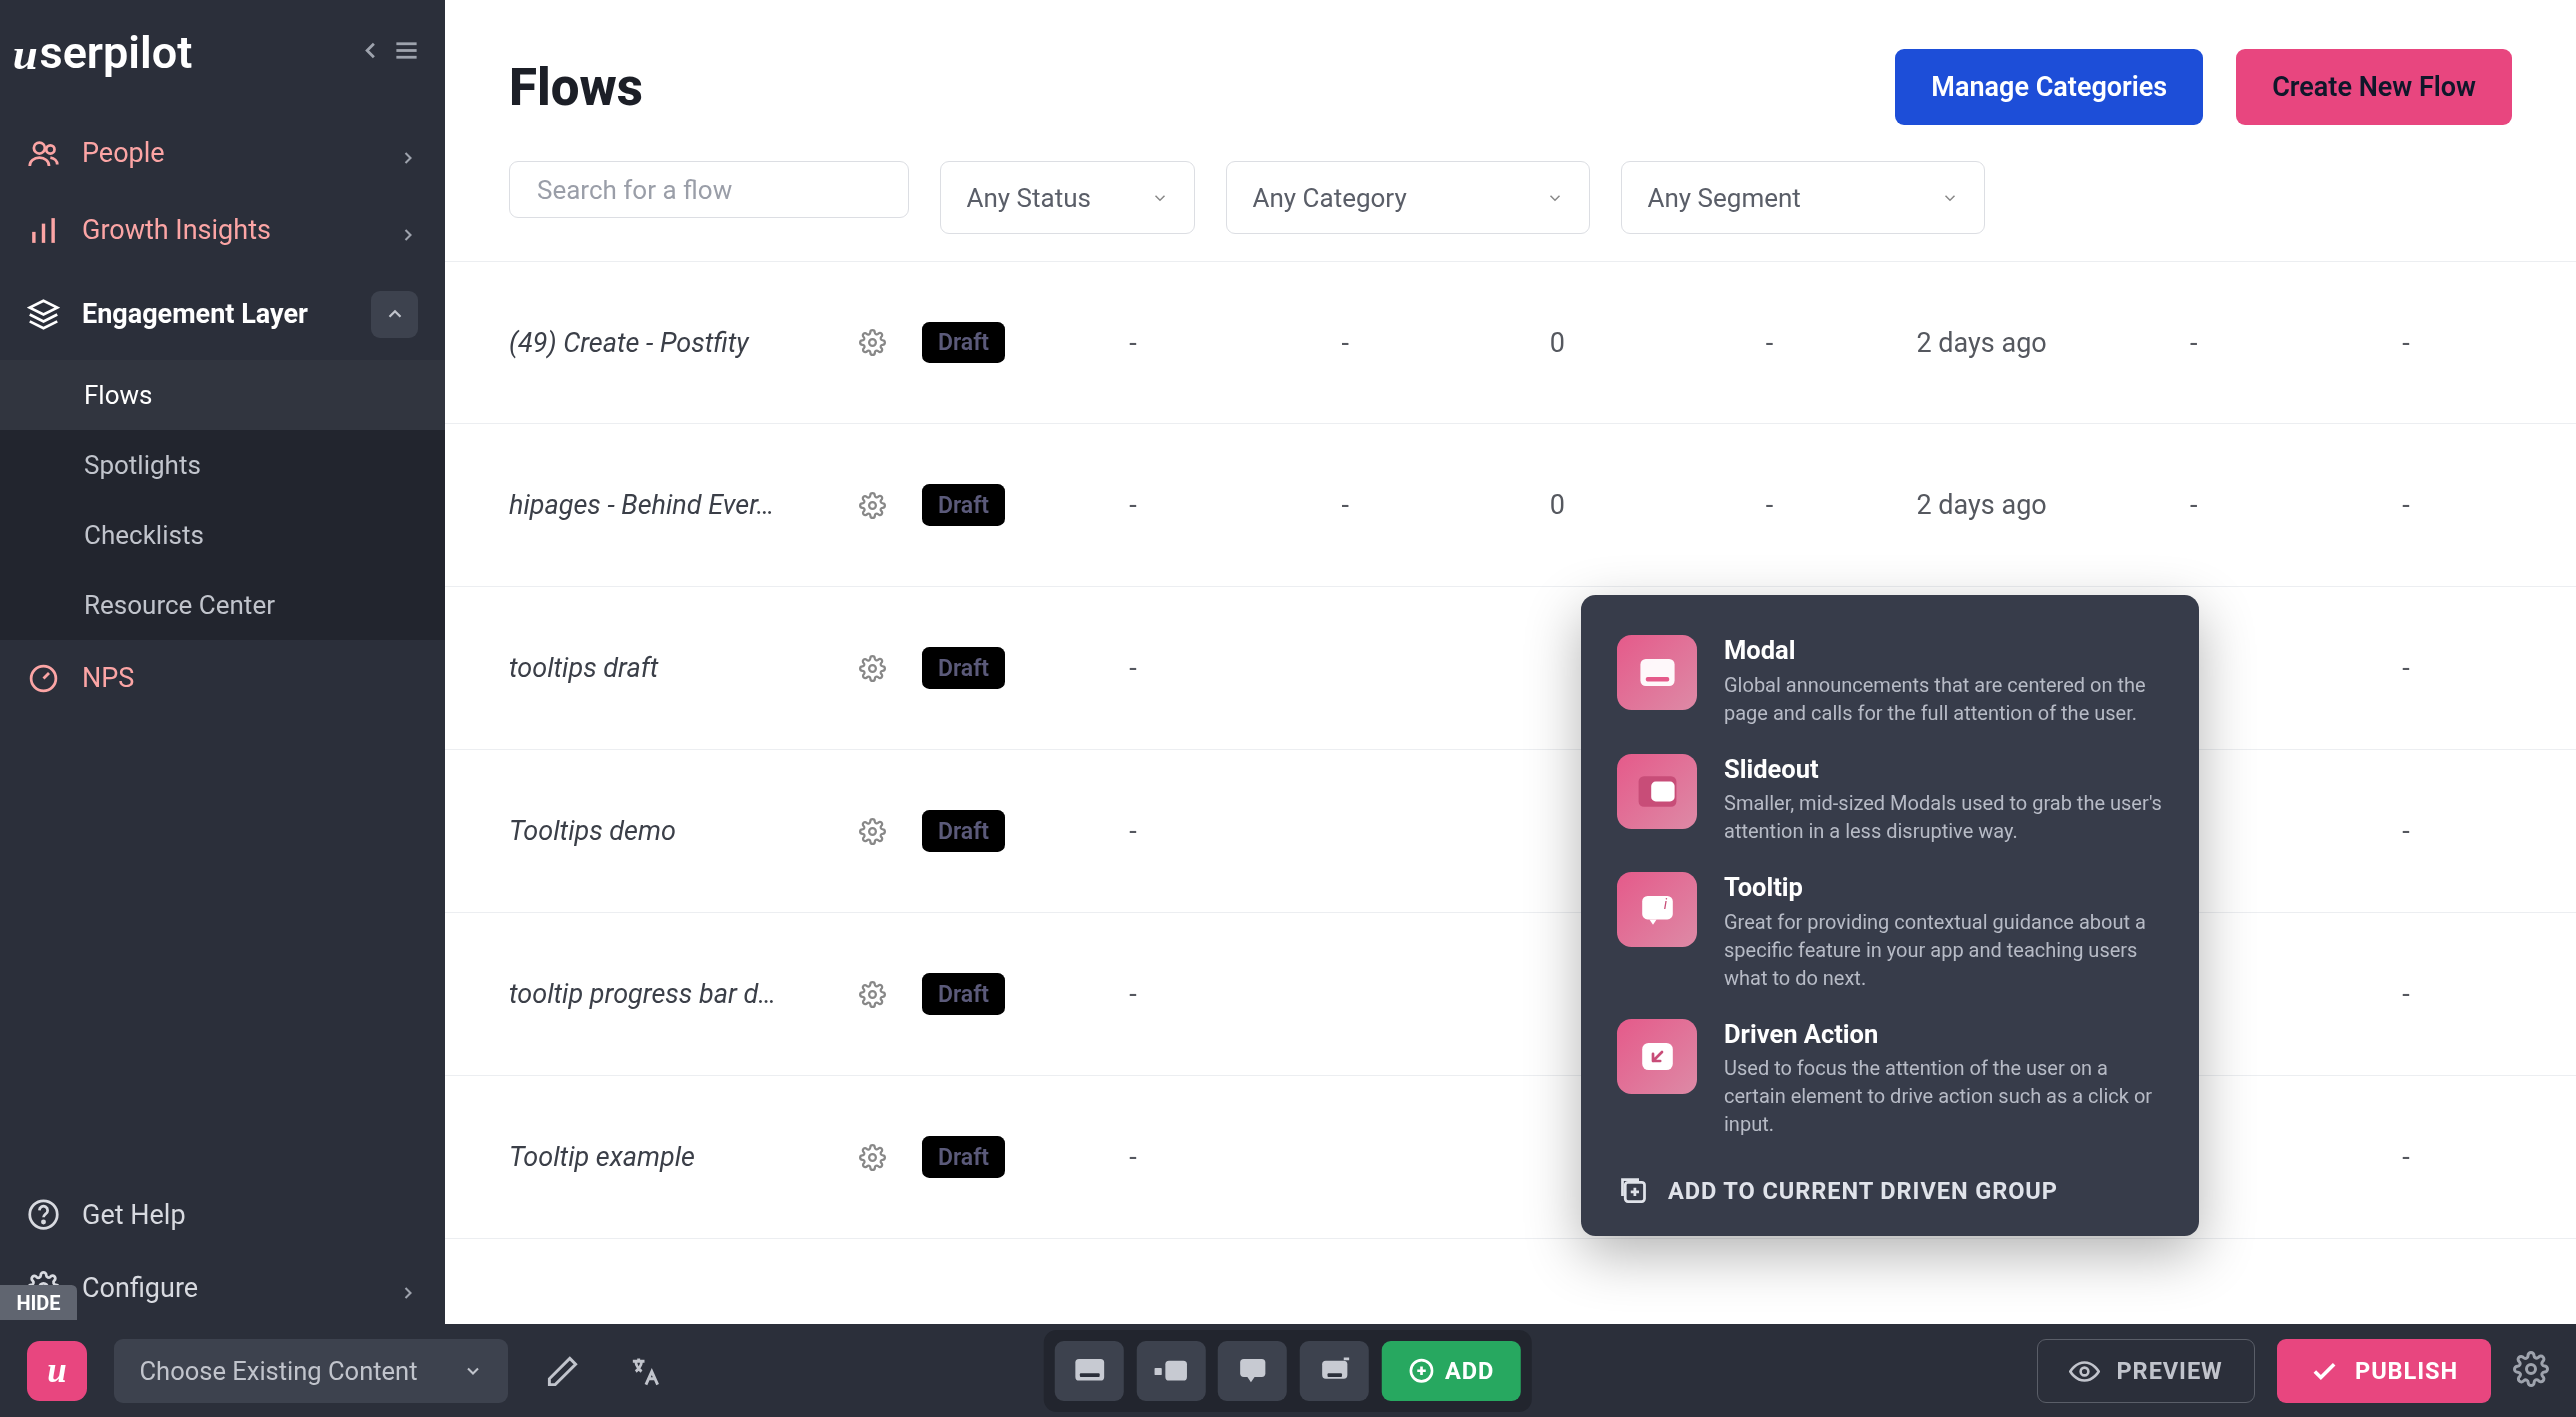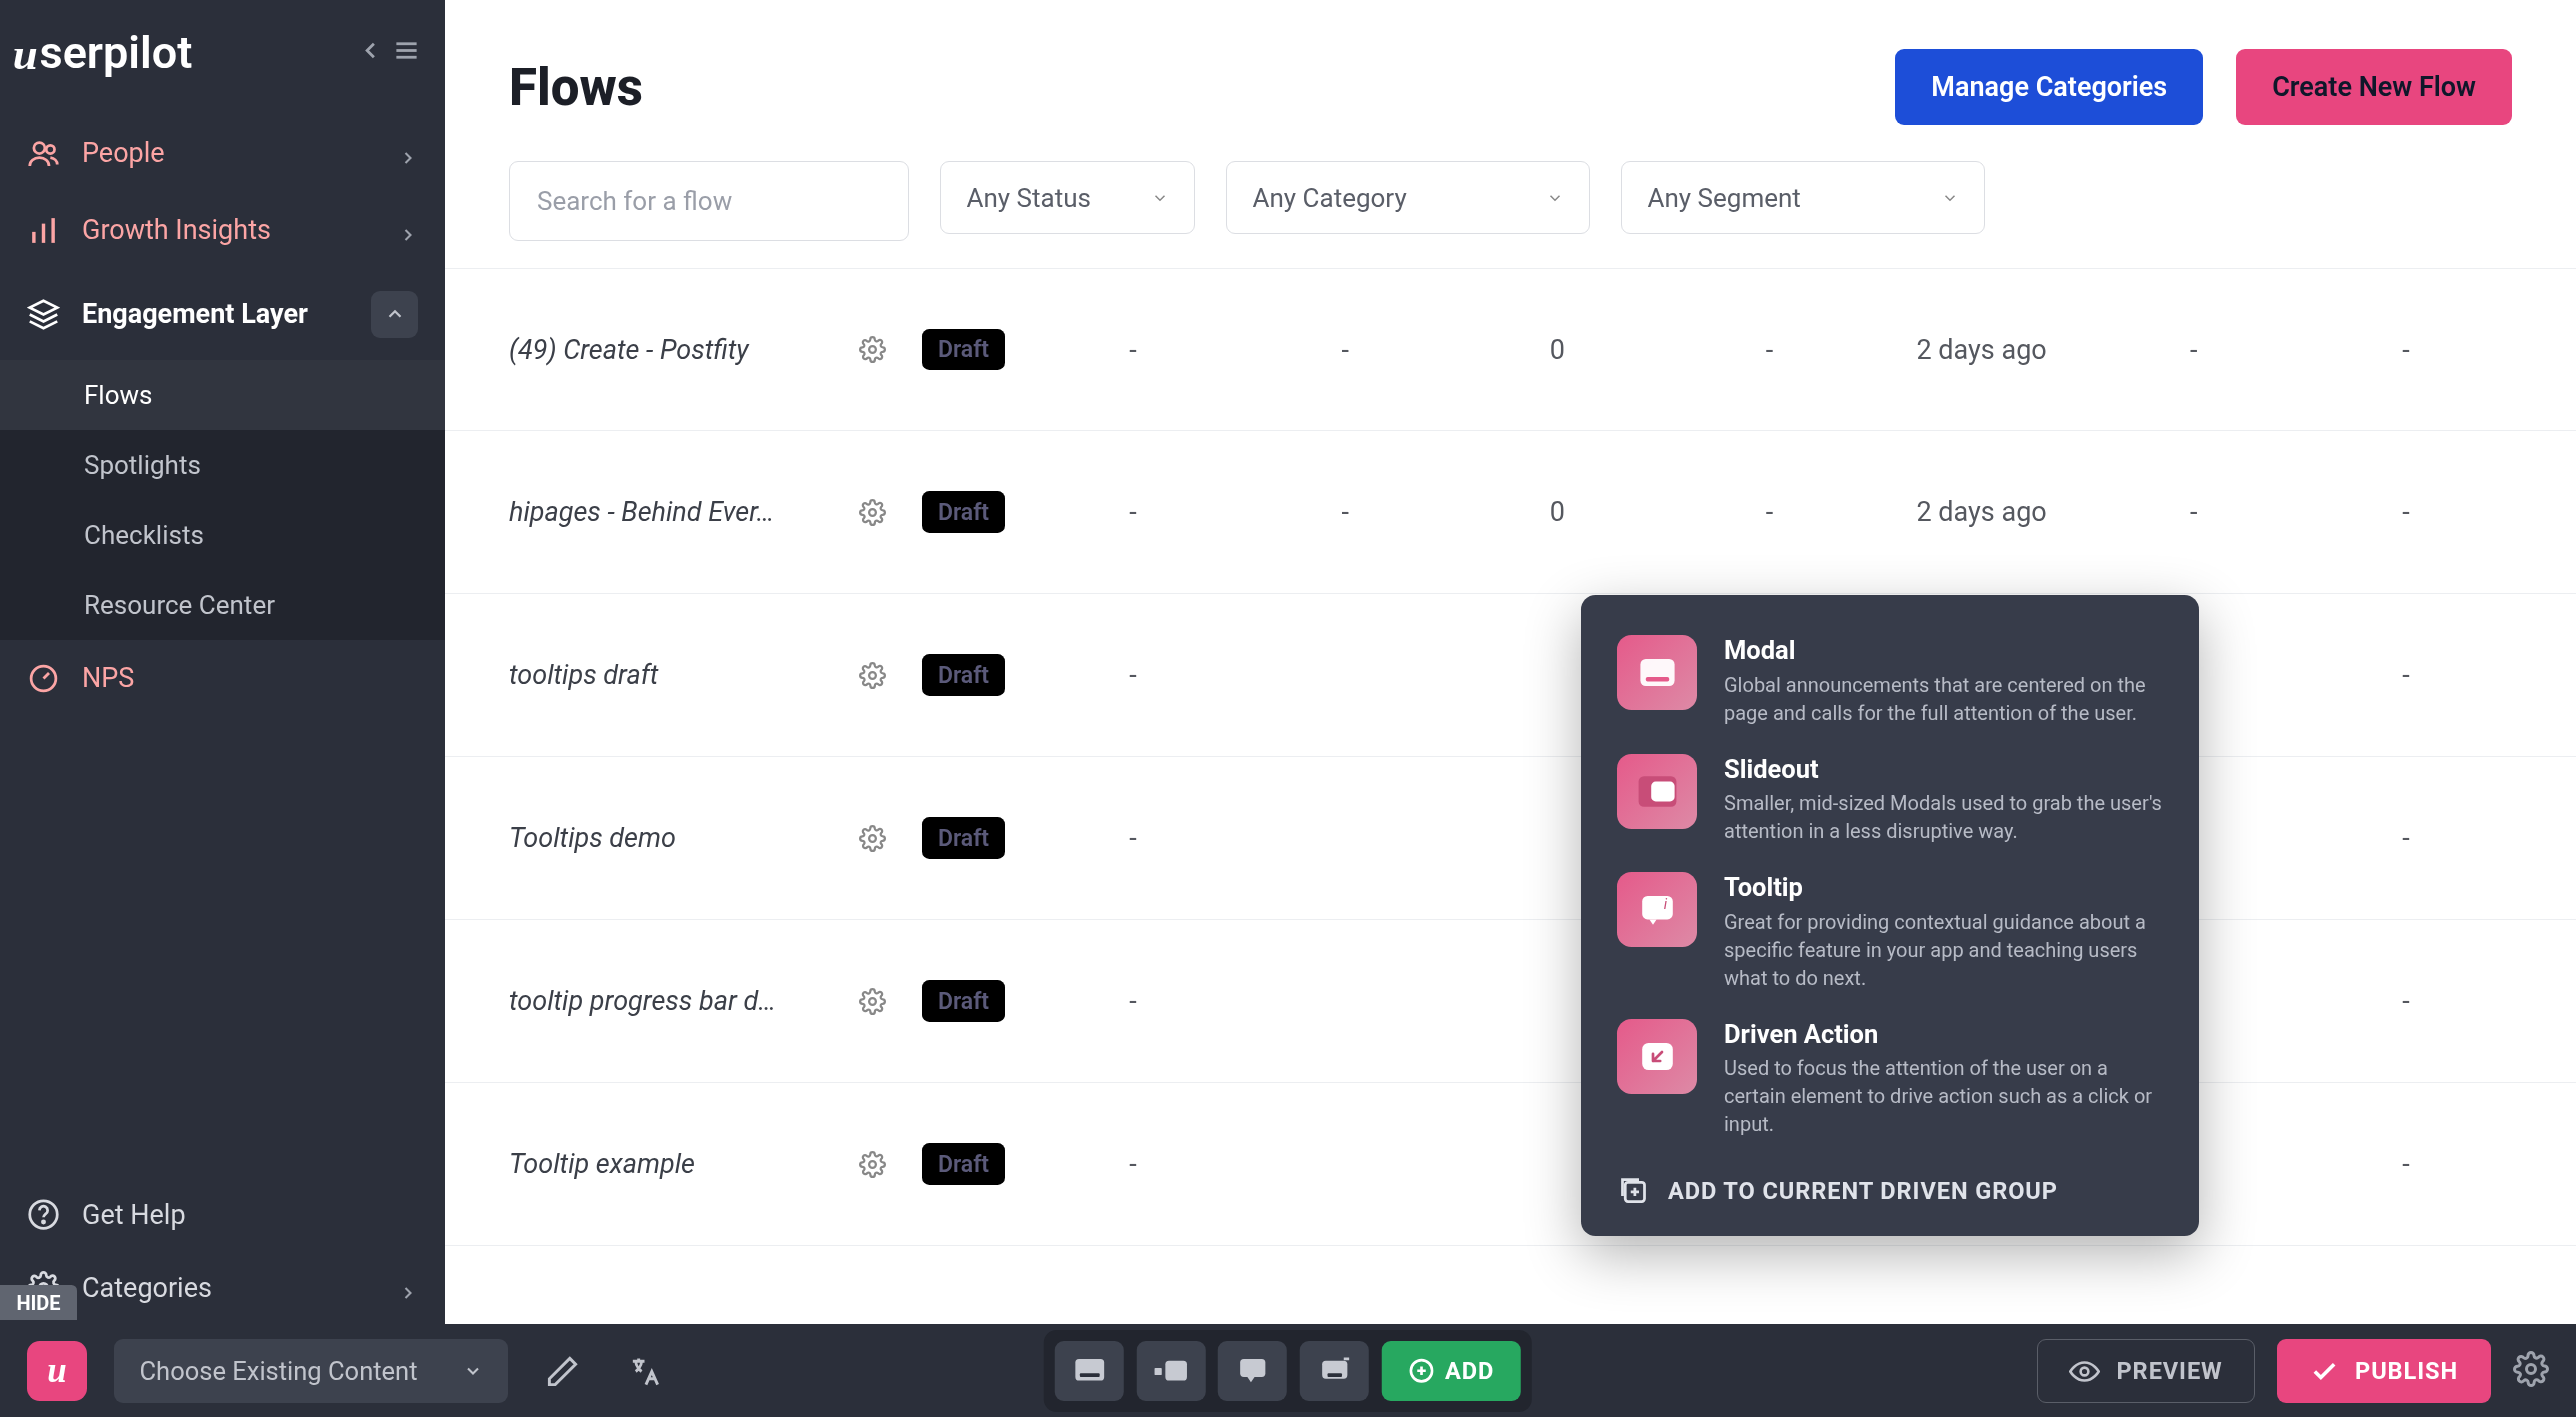--- a/index.html
+++ b/index.html
@@ -35,21 +35,21 @@
 
 .content { flex: 1; background: #fff; display: flex; flex-direction: column; overflow: hidden; position: relative; }
 .content-header { display: flex; align-items: center; justify-content: space-between; padding: 49px 64px 27px 64px; }
 .page-title { font-size: 51px; font-weight: 800; color: #1c1f27; }
 .header-buttons { display: flex; gap: 33px; }
 .btn { border: none; border-radius: 9px; font-size: 27px; font-weight: 600; padding: 22px 36px; cursor: pointer; }
 .btn-secondary { background: #1d4ed8; color: #fff; }
 .btn-primary { background: #e8467f; color: #0f172a; }
 
 .filters { display: flex; gap: 31px; padding: 9px 64px 27px 64px; }
-.search-input { width: 400px; height: 80px; border: 0.9px solid #dcdee3; border-radius: 9px; padding: 0 27px; font-size: 26px; color: #15803d; }
+.search-input { width: 400px; height: 57px; border: 0.9px solid #dcdee3; border-radius: 9px; padding: 0 27px; font-size: 26px; color: #15803d; }
 .search-input::placeholder { color: #9a9ea8; }
 .dropdown { height: 73px; border: 0.9px solid #dcdee3; border-radius: 9px; padding: 0 25.5px; display: flex; align-items: center; gap: 27px; font-size: 26px; color: #5a5e68; cursor: pointer; min-width: 236px; justify-content: space-between; }
 .dropdown.status { min-width: 255px; }
 .dropdown.category { min-width: 364px; }
 .dropdown.segment { min-width: 364px; }
 .dropdown svg { width: 18px; height: 18px; }
 
 .table-wrap { flex: 1; overflow: hidden; }
 .flow-row { display: flex; align-items: center; padding: 0 64px; height: 163px; border-bottom: 0.9px solid #eceef1; font-size: 27px; color: #3b3f48; }
 .flow-row:first-child { border-top: 0.9px solid #eceef1; }
@@ -199,21 +199,21 @@
       </span>
       <span>Get Help</span>
     </div>
     <div class="footer-item">
       <span class="nav-icon">
         <svg viewBox="0 0 24 24" fill="none" stroke="currentColor" stroke-width="2">
                 <circle cx="12" cy="12" r="3"></circle>
                 <path d="M19.4 15a1.7 1.7 0 0 0 .3 1.8l.1.1a2 2 0 1 1-2.8 2.8l-.1-.1a1.7 1.7 0 0 0-1.8-.3 1.7 1.7 0 0 0-1 1.5V21a2 2 0 1 1-4 0v-.1a1.7 1.7 0 0 0-1-1.5 1.7 1.7 0 0 0-1.8.3l-.1.1a2 2 0 1 1-2.8-2.8l.1-.1a1.7 1.7 0 0 0 .3-1.8 1.7 1.7 0 0 0-1.5-1H3a2 2 0 1 1 0-4h.1a1.7 1.7 0 0 0 1.5-1 1.7 1.7 0 0 0-.3-1.8l-.1-.1a2 2 0 1 1 2.8-2.8l.1.1a1.7 1.7 0 0 0 1.8.3h.1a1.7 1.7 0 0 0 1-1.5V3a2 2 0 1 1 4 0v.1a1.7 1.7 0 0 0 1 1.5h.1a1.7 1.7 0 0 0 1.8-.3l.1-.1a2 2 0 1 1 2.8 2.8l-.1.1a1.7 1.7 0 0 0-.3 1.8v.1a1.7 1.7 0 0 0 1.5 1H21a2 2 0 1 1 0 4h-.1a1.7 1.7 0 0 0-1.5 1z"></path>
               </svg>
       </span>
-      <span>Categories</span>
+      <span>Configure</span>
       <span class="chevron">
         <svg viewBox="0 0 24 24" fill="none" stroke="currentColor" stroke-width="2.5">
                 <polyline points="9 18 15 12 9 6"></polyline>
               </svg>
       </span>
     </div>
   </div>
 
   <div class="hide-tab">HIDE</div>
 </div>

